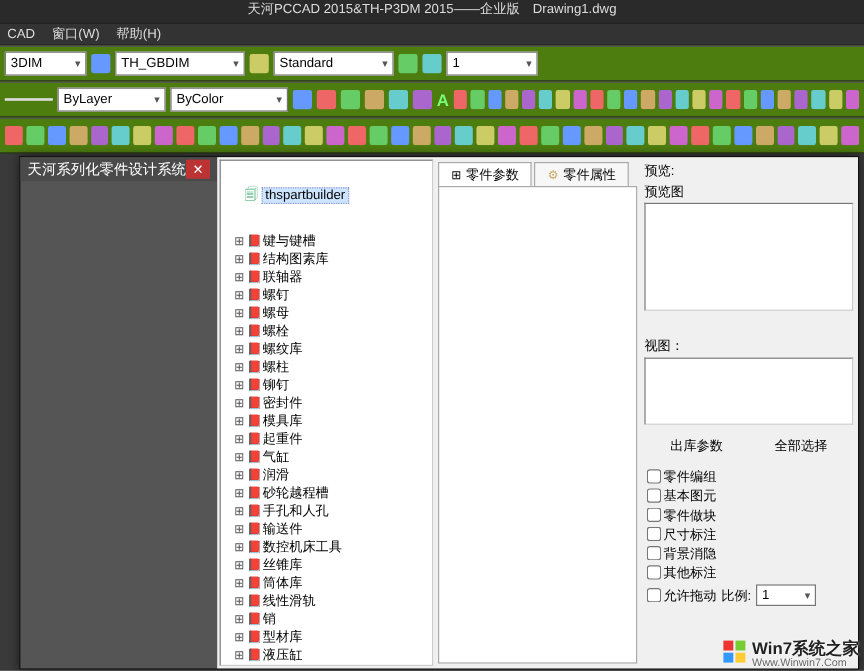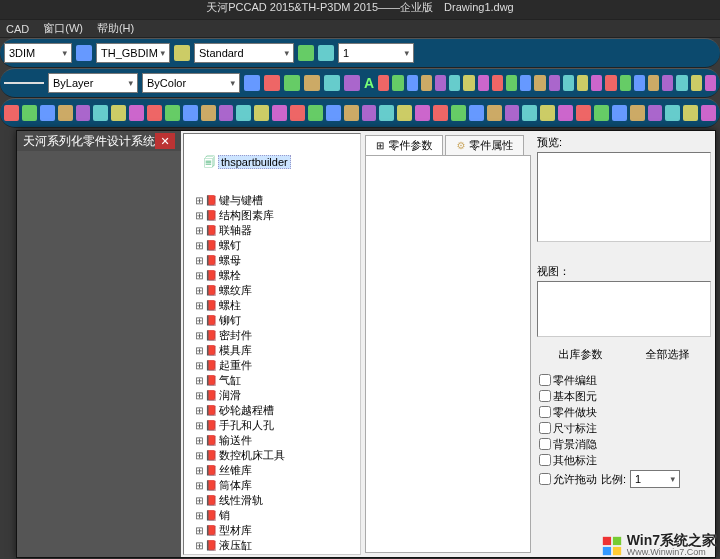--- a/index.html
+++ b/index.html
@@ -1,21 +1,21 @@
 <!DOCTYPE html>
 <html><head>
 <meta charset="utf-8">
 <style>
   * { box-sizing: border-box; }
   body { margin:0; width:720px; height:559px; background:#3a3a3a; font-family:"Microsoft YaHei",SimSun,Arial,sans-serif; font-size:11px; color:#ddd; overflow:hidden; position:relative; }
   .titlebar { height:20px; background:#2a2a2a; display:flex; align-items:flex-start; padding:0 6px; color:#aaa; border-bottom:1px solid #222; }
   .titlebar .title { flex:1; text-align:center; color:#ddd; white-space:nowrap; overflow:hidden; text-overflow:ellipsis; }
   .menubar { height:18px; background:#333; display:flex; gap:14px; padding:0 6px; align-items:center; border-bottom:1px solid #222; color:#ddd; }
   .menubar span { cursor:default; }
-  .toolbar-row { height:30px; background:#0c4a6e; border-top:1px solid #555; border-bottom:1px solid #222; display:flex; align-items:center; padding:0 4px; gap:4px; overflow:hidden;border-radius:15px; }
+  .toolbar-row { height:30px; background:#4d7c0f; border-top:1px solid #555; border-bottom:1px solid #222; display:flex; align-items:center; padding:0 4px; gap:4px; overflow:hidden; }
   .dropdown { height:20px; background:#fff; border:1px solid #777; display:flex; align-items:center; padding:0 4px; color:#000; }
   .dropdown .arrow { margin-left:auto; font-size:9px; color:#555; }
   .icon-strip { display:flex; gap:3px; flex:1; overflow:hidden; align-items:center; }
   .icon-strip span { width:16px; height:16px; display:inline-block; }
   .dialog { position:absolute; left:16px; top:130px; width:700px; height:428px; background:#555; border:1px solid #111; box-shadow:0 0 8px rgba(0,0,0,.6); display:flex; flex-direction:row; }
   .dialog-title { height:20px; background:#4a4a4a; color:#fff; display:flex; align-items:center; padding:0 6px; font-size:12px; }
   .dialog-title .close { margin-left:auto; width:20px; height:16px; background:#b33; color:#fff; display:flex; align-items:center; justify-content:center; font-size:11px; }
   .dialog-body { flex:1; display:flex; background:#f0f0f0; color:#000; }
   .tree-panel { width:178px; background:#fff; border:1px inset #ccc; margin:2px; overflow:hidden; font-size:11px; }
   .tree-root { padding:20px; }
@@ -35,21 +35,21 @@
   .preview-box { background:#fff; border:1px inset #ccc; height:90px; margin:2px; }
   .view-box { background:#fff; border:1px inset #ccc; height:56px; margin:2px; }
   .btn-row { display:flex; justify-content:space-around; margin:8px 2px 10px; }
   .linkbtn { color:#000; }
   .group-label { margin:8px 2px 2px; }
   .check-row { display:flex; flex-wrap:wrap; gap:0 17px; margin:0 4px; }
   .check-item { display:flex; align-items:center; gap:2px; width:78px; height:16px; }
   .check-item input { margin:0; width:12px; height:12px; }
   .ratio-row { display:flex; align-items:center; gap:4px; margin:2px 4px; }
   .ratio-row .dropdown { width:50px; height:18px; }
-  .watermark { position:absolute; right:4px; bottom:2px; display:flex; align-items:flex-end; gap:4px; font-weight:bold; font-size:14px; color:#222; text-shadow:0 0 2px #fff; }
+  .watermark { position:absolute; right:4px; bottom:2px; display:flex; align-items:flex-start; gap:4px; font-weight:bold; font-size:14px; color:#222; text-shadow:0 0 2px #fff; }
   .watermark svg { width:22px; height:22px; }
   .watermark .sub { font-size:9px; font-weight:normal; display:block; color:#666; margin-top:-3px; }
   .i { width:16px; height:16px; border-radius:2px; }
   .c1{background:#e66}.c2{background:#6c6}.c3{background:#69f}.c4{background:#ca6}.c5{background:#a6c}.c6{background:#6cc}.c7{background:#cc6}.c8{background:#c6c}
   .line-icon{display:inline-block;width:40px;height:2px;background:#ddd;border-top:1px solid #ddd;}
 </style>
 </head>
 <body>
 
 <div class="titlebar">
@@ -61,21 +61,21 @@
   <span>窗口(W)</span>
   <span>帮助(H)</span>
 </div>
 
 <div class="toolbar-row">
   <div class="dropdown" style="width:68px">
       <span>3DIM</span>
       <span class="arrow">▾</span>
     </div>
   <span class="i c3"></span>
-  <div class="dropdown" style="width:74px">
+  <div class="dropdown" style="width:108px">
       <span>TH_GBDIM</span>
       <span class="arrow">▾</span>
     </div>
   <span class="i c7"></span>
   <div class="dropdown" style="width:100px">
       <span>Standard</span>
       <span class="arrow">▾</span>
     </div>
   <span class="i c2"></span>
   <span class="i c6"></span>
@@ -328,20 +328,21 @@
           </div>
         <div class="tab">
             <span class="ticon2" style="color:#ca6">⚙</span>
             <span>零件属性</span>
           </div>
       </div>
       <div class="tab-content"></div>
     </div>
     <div class="right-panel">
       <div class="section-label">预览:</div>
+      <div class="section-label">预览图</div>
       <div class="preview-box"></div>
       <div class="section-label" style="margin-top:20px">视图：</div>
       <div class="view-box"></div>
       <div class="btn-row">
         <span class="linkbtn">出库参数</span>
         <span class="linkbtn">全部选择</span>
       </div>
       <div class="check-row">
         <label class="check-item">
             <input type="checkbox" style="">

